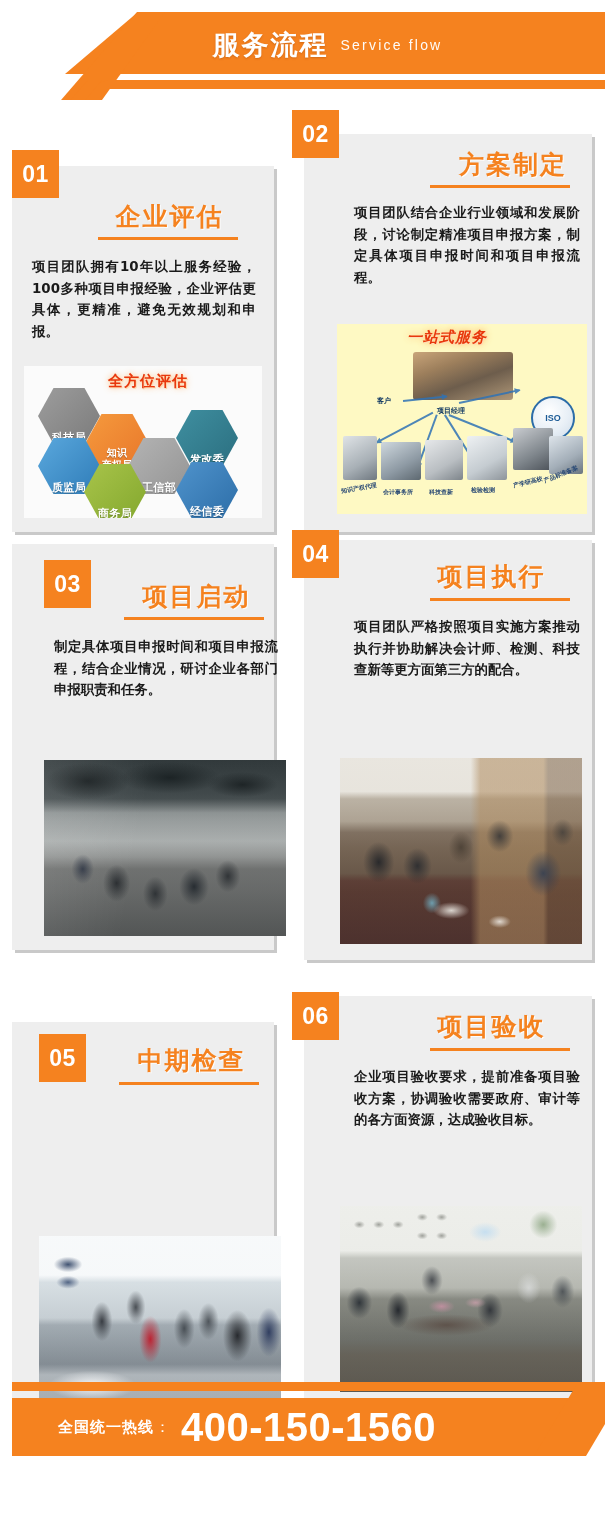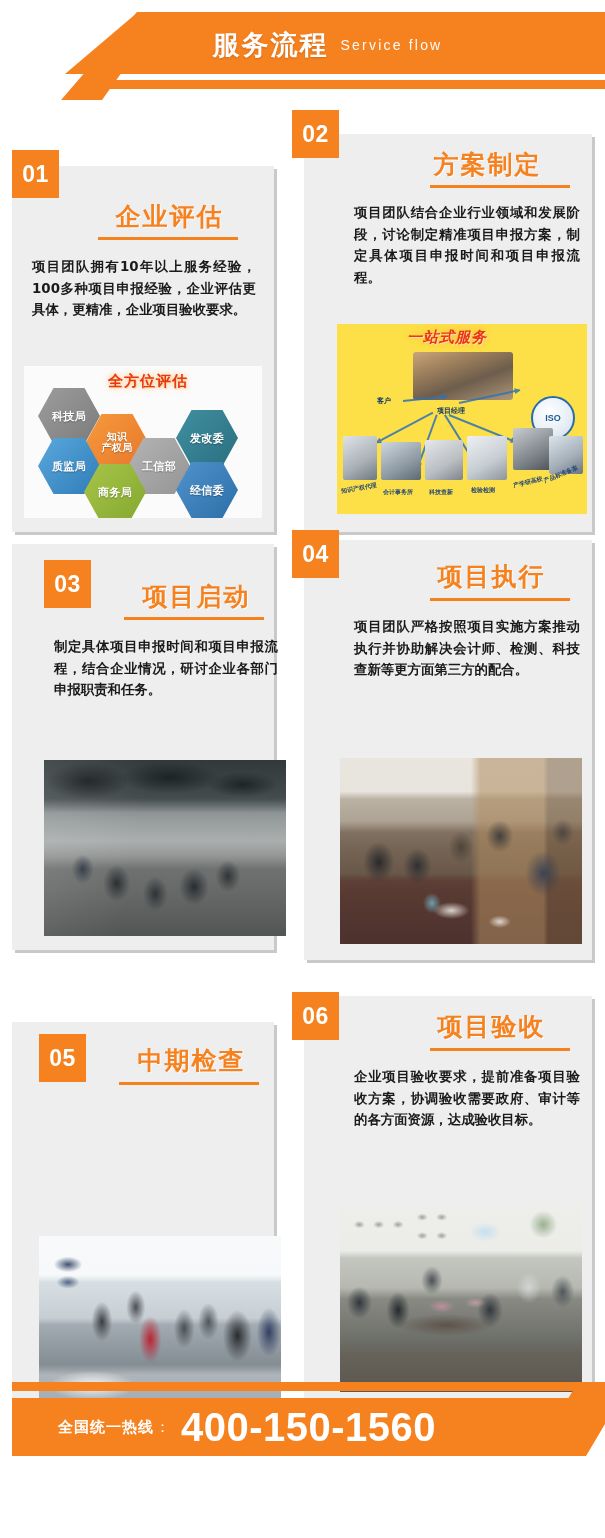--- a/index.html
+++ b/index.html
@@ -76,35 +76,35 @@
   
   .hexwrap { position:absolute; background:#fbfbfb; overflow:hidden; }
   .hex-title {
     position:absolute; color:#e8380d; font-size:15px; font-weight:bold;
     letter-spacing:1px; z-index:4;
     text-shadow: 1px 1px 0 #ffd9b0, 0 0 6px rgba(255,170,80,.8);
   }
   .hex {
     position:absolute; width:62px; height:56px;
     clip-path: polygon(25% 0%, 75% 0%, 100% 50%, 75% 100%, 25% 100%, 0% 50%);
-    display:flex; align-items:center; justify-content:center;
+    display:flex; align-items:flex-end; justify-content:center;
     color:#fff; font-size:11px; font-weight:bold; text-align:center;
     line-height:1.15; letter-spacing:.3px;
     text-shadow: 0 1px 1px rgba(0,0,0,.3);
   }
   .hx-gray  { background: linear-gradient(135deg,#9d9d9d,#7b7b7b); }
   .hx-blue  { background: linear-gradient(135deg,#5aa8dd,#2f7cb8); }
   .hx-orange{ background: linear-gradient(135deg,#f59a3d,#e8762a); }
   .hx-green { background: linear-gradient(135deg,#a8c44a,#84a82e); }
   .hx-gray2 { background: linear-gradient(135deg,#b4b4b4,#949494); }
   .hx-teal  { background: linear-gradient(135deg,#3f8fa0,#2b6f80); }
   .hx-blue2 { background: linear-gradient(135deg,#4f93cc,#2d6ea8); }
 
   
-  .svcwrap { position:absolute; background:#fde047; overflow:hidden;text-align:right; }
+  .svcwrap { position:absolute; background:#fef9c3; overflow:hidden;text-align:right; }
   .svc-title {
     position:absolute; color:#e8380d; font-size:15px; font-weight:bold;
     letter-spacing:1px; font-style:italic; z-index:5;
     text-shadow: 1px 1px 0 #ffdcb6, 0 0 7px rgba(255,160,60,.85);
   }
   .svc-photo {
     position:absolute; border-radius:3px;
     background: linear-gradient(160deg,#c9a57a 0%, #9d7f5c 30%, #6d5d4c 60%, #b09878 100%);
     filter: blur(.3px);
   }
@@ -177,21 +177,21 @@
     </div>
   </div>
 
   <div class="grid">
 
     <div class="card" style="left:12px; top:166px; width:262px; height:366px;">
       <div class="card-inner">
         <div class="badge" style="left:0px; top:-16px;">01</div>
         <div class="card-title" style="left:60px; top:34px; width:195px;">企业评估</div>
         <div class="card-title-rule" style="left:86px; top:71px; width:140px;"></div>
-        <div class="card-body" style="left:20px; top:90px; width:224px;">项目团队拥有10年以上服务经验，100多种项目申报经验，企业评估更具体，更精准，企业项目验收要求。</div>
+        <div class="card-body" style="left:20px; top:90px; width:224px;">项目团队拥有10年以上服务经验，100多种项目申报经验，企业评估更具体，更精准，避免无效规划和申报。</div>
 
         <div class="hexwrap" style="left:12px; top:200px; width:238px; height:152px;">
           <div class="hex-title" style="left:84px; top:6px;">全方位评估</div>
           <div class="hex hx-gray" style="left:14px;  top:22px;">
               <span>科技局</span>
             </div>
           <div class="hex hx-orange" style="left:62px;  top:48px; font-size:10px;">
               <span>知识<br>产权局</span>
             </div>
           <div class="hex hx-teal" style="left:152px; top:44px;">
@@ -209,21 +209,21 @@
           <div class="hex hx-blue2" style="left:152px; top:96px;">
               <span>经信委</span>
             </div>
         </div>
       </div>
     </div>
 
     <div class="card" style="left:304px; top:134px; width:288px; height:398px;">
       <div class="card-inner">
         <div class="badge" style="left:-12px; top:-24px;">02</div>
-        <div class="card-title" style="left:96px; top:14px; width:175px;">方案制定</div>
+        <div class="card-title" style="left:88px; top:14px; width:175px;text-align:right;">方案制定</div>
         <div class="card-title-rule" style="left:126px; top:51px; width:140px;"></div>
         <div class="card-body" style="left:50px; top:68px; width:226px;">项目团队结合企业行业领域和发展阶段，讨论制定精准项目申报方案，制定具体项目申报时间和项目申报流程。</div>
 
         <div class="svcwrap" style="left:33px; top:190px; width:250px; height:190px;">
           <div class="svc-title" style="left:70px; top:4px;">一站式服务</div>
 
           <div class="svc-photo" style="left:76px; top:28px; width:100px; height:48px;"></div>
 
           <div class="svc-lbl svc-lbl-dk" style="left:40px; top:72px; font-size:7px;">客户</div>
           <div class="svc-lbl svc-lbl-dk" style="left:100px; top:82px; font-size:7px;">项目经理</div>

